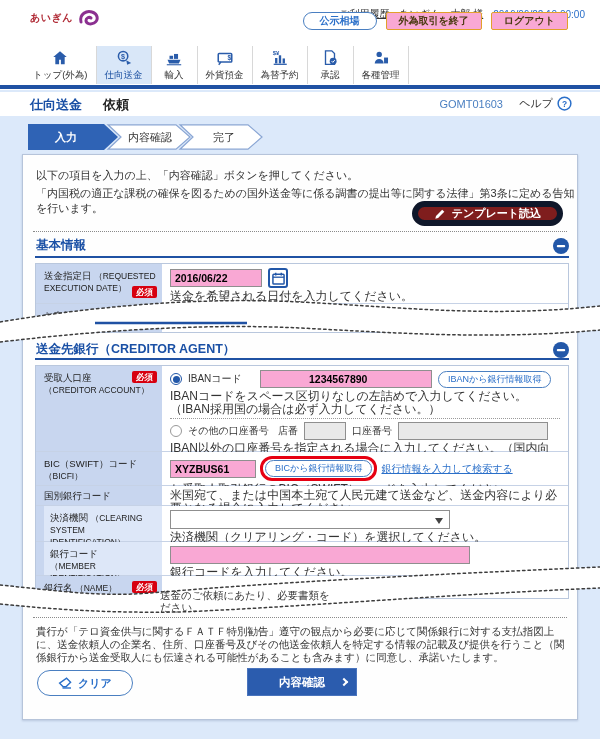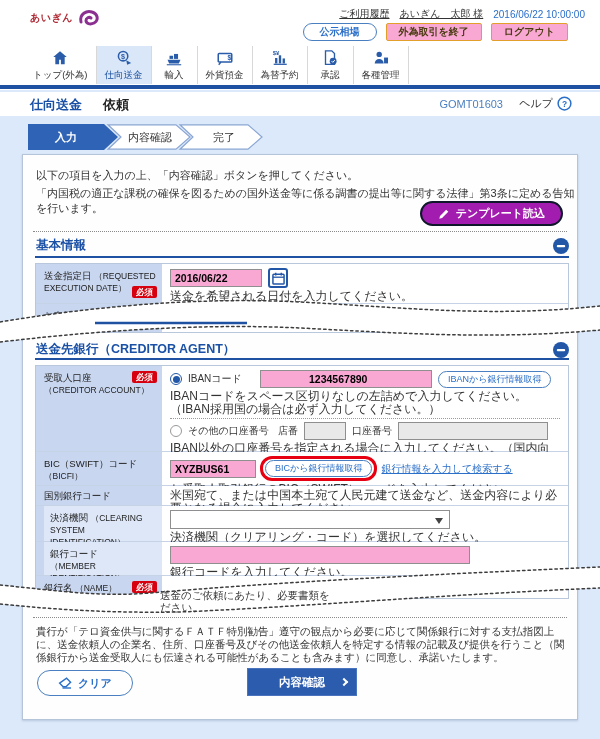--- a/index.html
+++ b/index.html
@@ -8,21 +8,21 @@
   .app { position:absolute; inset:0; }
 
   
   .hdr-white { position:absolute; top:0; left:0; width:600px; height:90px; background:#fff; }
   .logo { position:absolute; top:8px; left:30px; display:flex; align-items:center; gap:4px; }
   .logo-small { font-size:10px; font-weight:bold; color:#b02a35; letter-spacing:.5px; }
   .logo-main { font-size:16px; font-weight:bold; color:#8b3090; }
   .user-info { position:absolute; top:7px; right:15px; font-size:10px; display:flex; gap:10px; align-items:center; }
   .user-info .ulink { color:#333; text-decoration:underline; cursor:pointer; }
   .user-info .dt { color:#2a6fc9; }
-  .hdr-actions { position:absolute; top:23px; right:32px; display:flex; gap:9px; align-items:center; }
+  .hdr-actions { position:absolute; top:12px; right:32px; display:flex; gap:9px; align-items:center; }
   .pill-rates { height:18px; padding:0 16px; border:1.5px solid #4a7fc1; border-radius:10px; background:#fff; color:#2a6fc9; font-size:10px; font-weight:bold; display:flex; align-items:center; cursor:pointer; }
   .btn-orange { height:18px; padding:0 12px; background:#f9a8d4; border:1px solid #e2a02b; border-radius:2px; color:#4a3a10; font-size:10px; font-weight:bold; display:flex; align-items:center; cursor:pointer; }
 
   
   .nav { position:absolute; top:46px; left:25px; display:flex; height:38px; }
   .nav-item { display:flex; flex-direction:column; align-items:center; justify-content:center; gap:2px; padding:0 8px; min-width:46px; border-right:1px solid #d8d8d8; cursor:pointer; }
   .nav-item:last-child { border-right:1px solid #d8d8d8; }
   .nav-item.active { background:#d9e7f8; }
   .nav-label { font-size:9.5px; color:#333; white-space:nowrap; }
   .nav-item.active .nav-label { color:#1a4fa0; }
@@ -37,21 +37,21 @@
 
   
   .steps { position:absolute; top:124px; left:28px; }
   .step-label { font-size:11px; }
 
   
   .panel { position:absolute; top:154px; left:22px; width:556px; height:566px; background:#fefefe; border:1px solid #b6c4da; box-shadow:0 1px 2px rgba(80,100,140,.25); }
   .intro-1 { position:absolute; top:13px; left:13px; font-size:11px; }
   .intro-2 { position:absolute; top:31px; left:13px; font-size:11px; }
   .tmpl-row { position:absolute; top:46px; right:14px; }
-  .pill-blue { background:#a21caf; border:2px solid #0f172a; color:#fff; border-radius:13px; height:25px; padding:0 16px; font-size:11px; font-weight:bold; display:inline-flex; align-items:center; gap:6px; cursor:pointer; }
+  .pill-blue { background:#7f1d1d; border:6px solid #0f172a; color:#fff; border-radius:13px; height:25px; padding:0 16px; font-size:11px; font-weight:bold; display:inline-flex; align-items:center; gap:6px; cursor:pointer; }
   .dotsep { position:absolute; left:10px; right:10px; border-top:1px dotted #8a8a8a; }
   .sep1 { top:76px; } .sep2 { top:462px; }
   .sec-head { position:absolute; left:13px; right:8px; display:flex; justify-content:space-between; align-items:center; }
   .sec-head .txt { font-size:12.5px; font-weight:bold; color:#1a50a5; }
   .sh1 { top:82px; } .sh2 { top:186px; }
   .bluehr { position:absolute; left:12px; right:8px; border-top:2px solid #1f51a3; }
   .hr1 { top:101px; } .hr2 { top:203px; }
 
   
   .ftable { position:absolute; left:12px; right:8px; border:1px solid #b9c7dd; background:#fff; overflow:hidden; }

